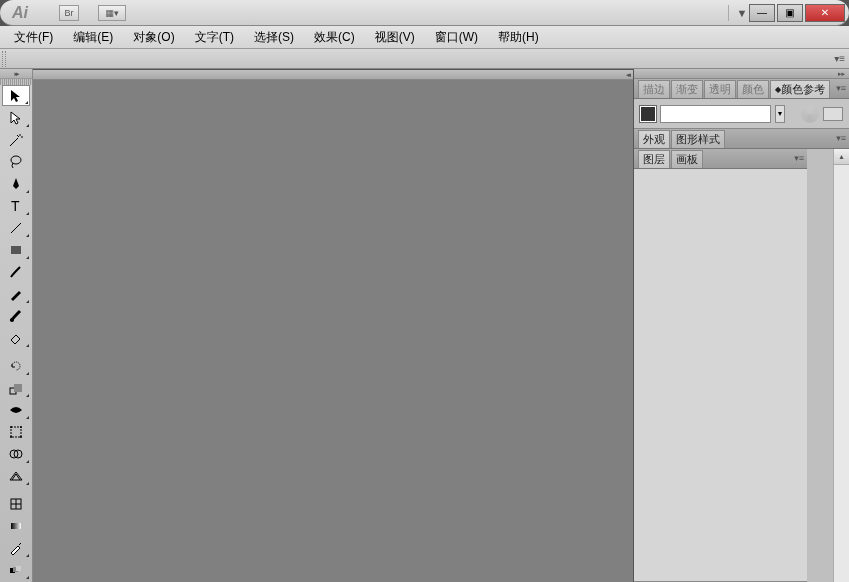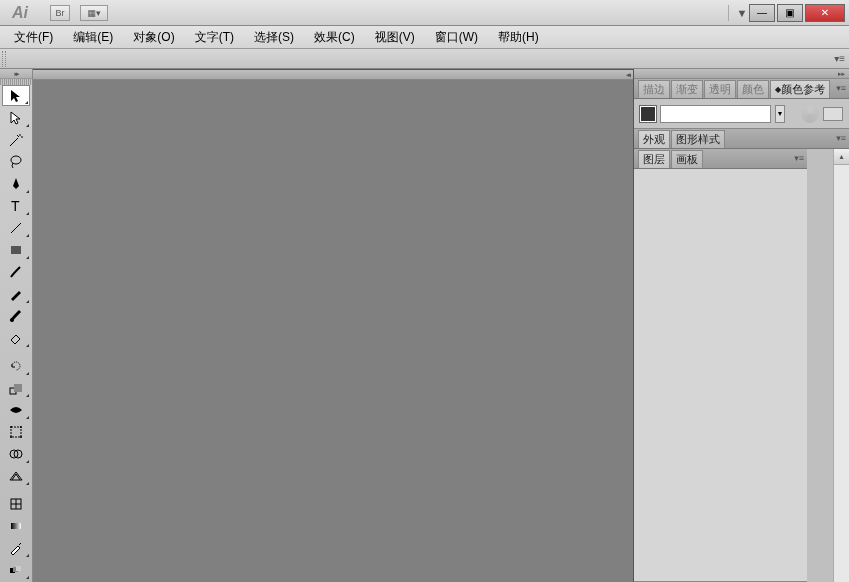--- a/index.html
+++ b/index.html
@@ -1,21 +1,21 @@
 <!DOCTYPE html>
 <html><head>
   <meta charset="utf-8">
   <style>
     * { margin: 0; padding: 0; box-sizing: border-box; font-family: "Microsoft YaHei", Arial, sans-serif; }
     body { width: 849px; height: 582px; background: #535353; overflow: hidden; font-size: 11px; }
     
     
-    .titlebar { height: 26px; background: linear-gradient(#e6e6e6, #cfcfcf); display: flex; align-items: center; border-bottom: 1px solid #888; }
+    .titlebar { height: 26px; background: linear-gradient(#e6e6e6, #cfcfcf); display: flex; align-items: center; border-bottom: 1px solid #888; border-radius: 13px; }
     .app-logo { width: 40px; height: 26px; display: flex; align-items: center; justify-content: center; color: #888; font-size: 16px; font-weight: bold; font-style: italic; }
-    .tb-btn { width: 20px; height: 16px; border: 1px solid #999; background: linear-gradient(#f0f0f0,#d0d0d0); margin-left: 10px; display: flex; align-items: center; justify-content: center; font-size: 9px; color: #555; }
+    .tb-btn { width: 20px; height: 16px; border: 1px solid #999; background: linear-gradient(#f0f0f0,#d0d0d0); margin-left: 19px; display: flex; align-items: center; justify-content: center; font-size: 9px; color: #555; }
     .tb-arrange { width: 28px; }
     .tb-spacer { flex: 1; }
     .tb-divider { width: 1px; height: 16px; background: #aaa; margin: 0 6px; }
     .tb-drop { width: 14px; height: 14px; display: flex; align-items: center; justify-content: center; color: #555; }
     .win-controls { display: flex; margin-right: 4px; gap: 2px; }
     .win-btn { width: 26px; height: 18px; border: 1px solid #666; display: flex; align-items: center; justify-content: center; font-size: 10px; }
     .win-min { background: linear-gradient(#d8d8d8,#b8b8b8); }
     .win-max { background: linear-gradient(#d8d8d8,#b8b8b8); }
     .win-close { background: linear-gradient(#e06060,#c03030); color: #fff; width: 40px; }
     

